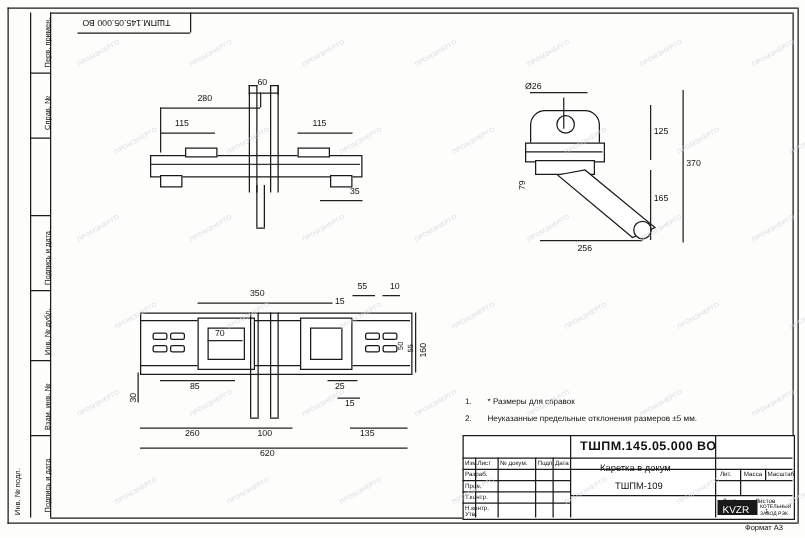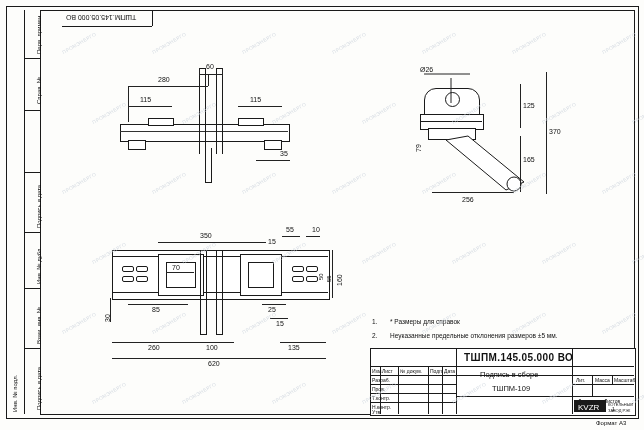--- a/index.html
+++ b/index.html
@@ -211,21 +211,21 @@
   <div class="ln h" style="left:370px;top:375px;width:264px;"></div>
   <div class="ln h" style="left:370px;top:384px;width:86px;"></div>
   <div class="ln h" style="left:370px;top:393px;width:86px;"></div>
   <div class="ln h" style="left:370px;top:402px;width:86px;"></div>
   <div class="ln h" style="left:456px;top:396px;width:178px;"></div>
   <div class="ln h" style="left:572px;top:384px;width:62px;"></div>
   <div class="ln v" style="left:592px;top:375px;height:21px;"></div>
   <div class="ln v" style="left:612px;top:375px;height:9px;"></div>
 
   <div class="tbtxt big" style="left:464px;top:352px;">ТШПМ.145.05.000 ВО</div>
-  <div class="tbtxt mid" style="left:480px;top:370px;">Подпись в сборе</div>
+  <div class="tbtxt mid" style="left:480px;top:370px;">Каретка в докум</div>
   <div class="tbtxt mid" style="left:492px;top:384px;">ТШПМ-109</div>
 
   <div class="tbtxt" style="left:372px;top:368px;">Изм.</div>
   <div class="tbtxt" style="left:382px;top:368px;">Лист</div>
   <div class="tbtxt" style="left:400px;top:368px;">№ докум.</div>
   <div class="tbtxt" style="left:430px;top:368px;">Подп.</div>
   <div class="tbtxt" style="left:444px;top:368px;">Дата</div>
 
   <div class="tbtxt" style="left:372px;top:377px;">Разраб.</div>
   <div class="tbtxt" style="left:372px;top:386px;">Пров.</div>

